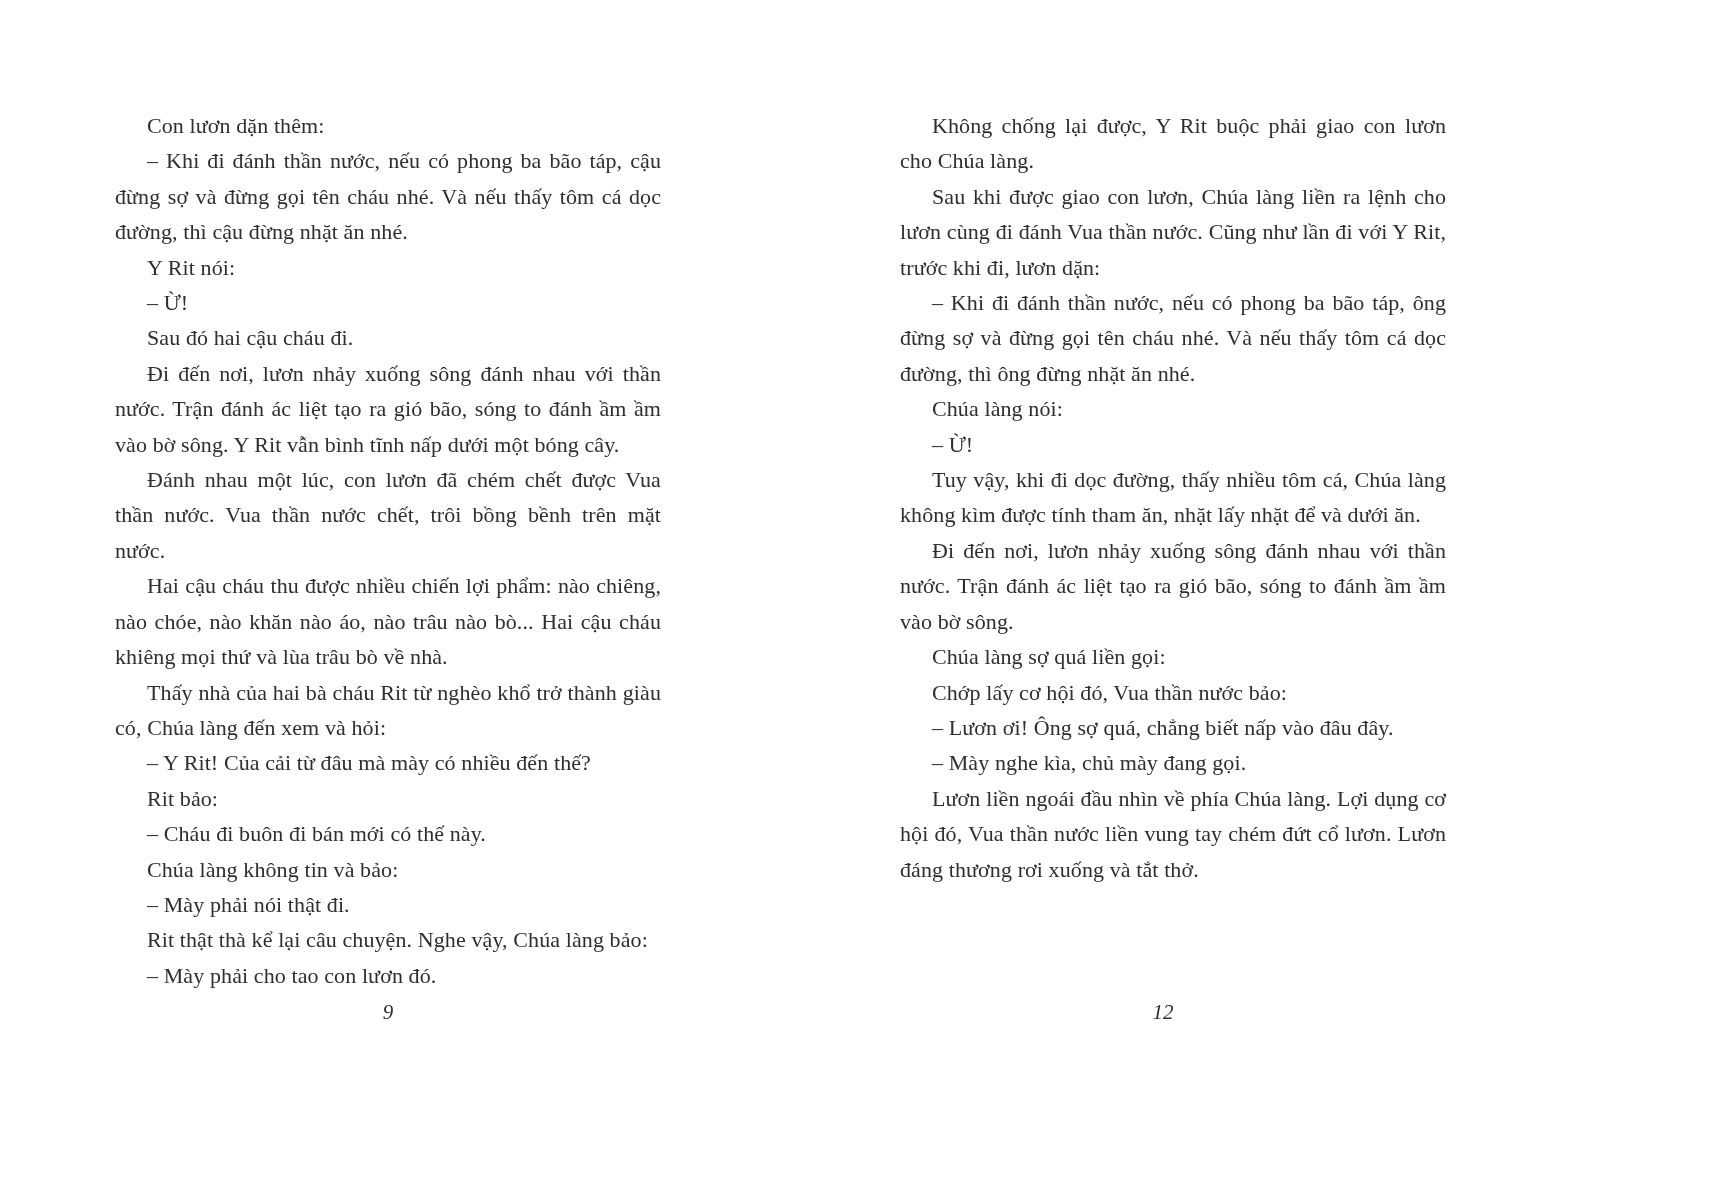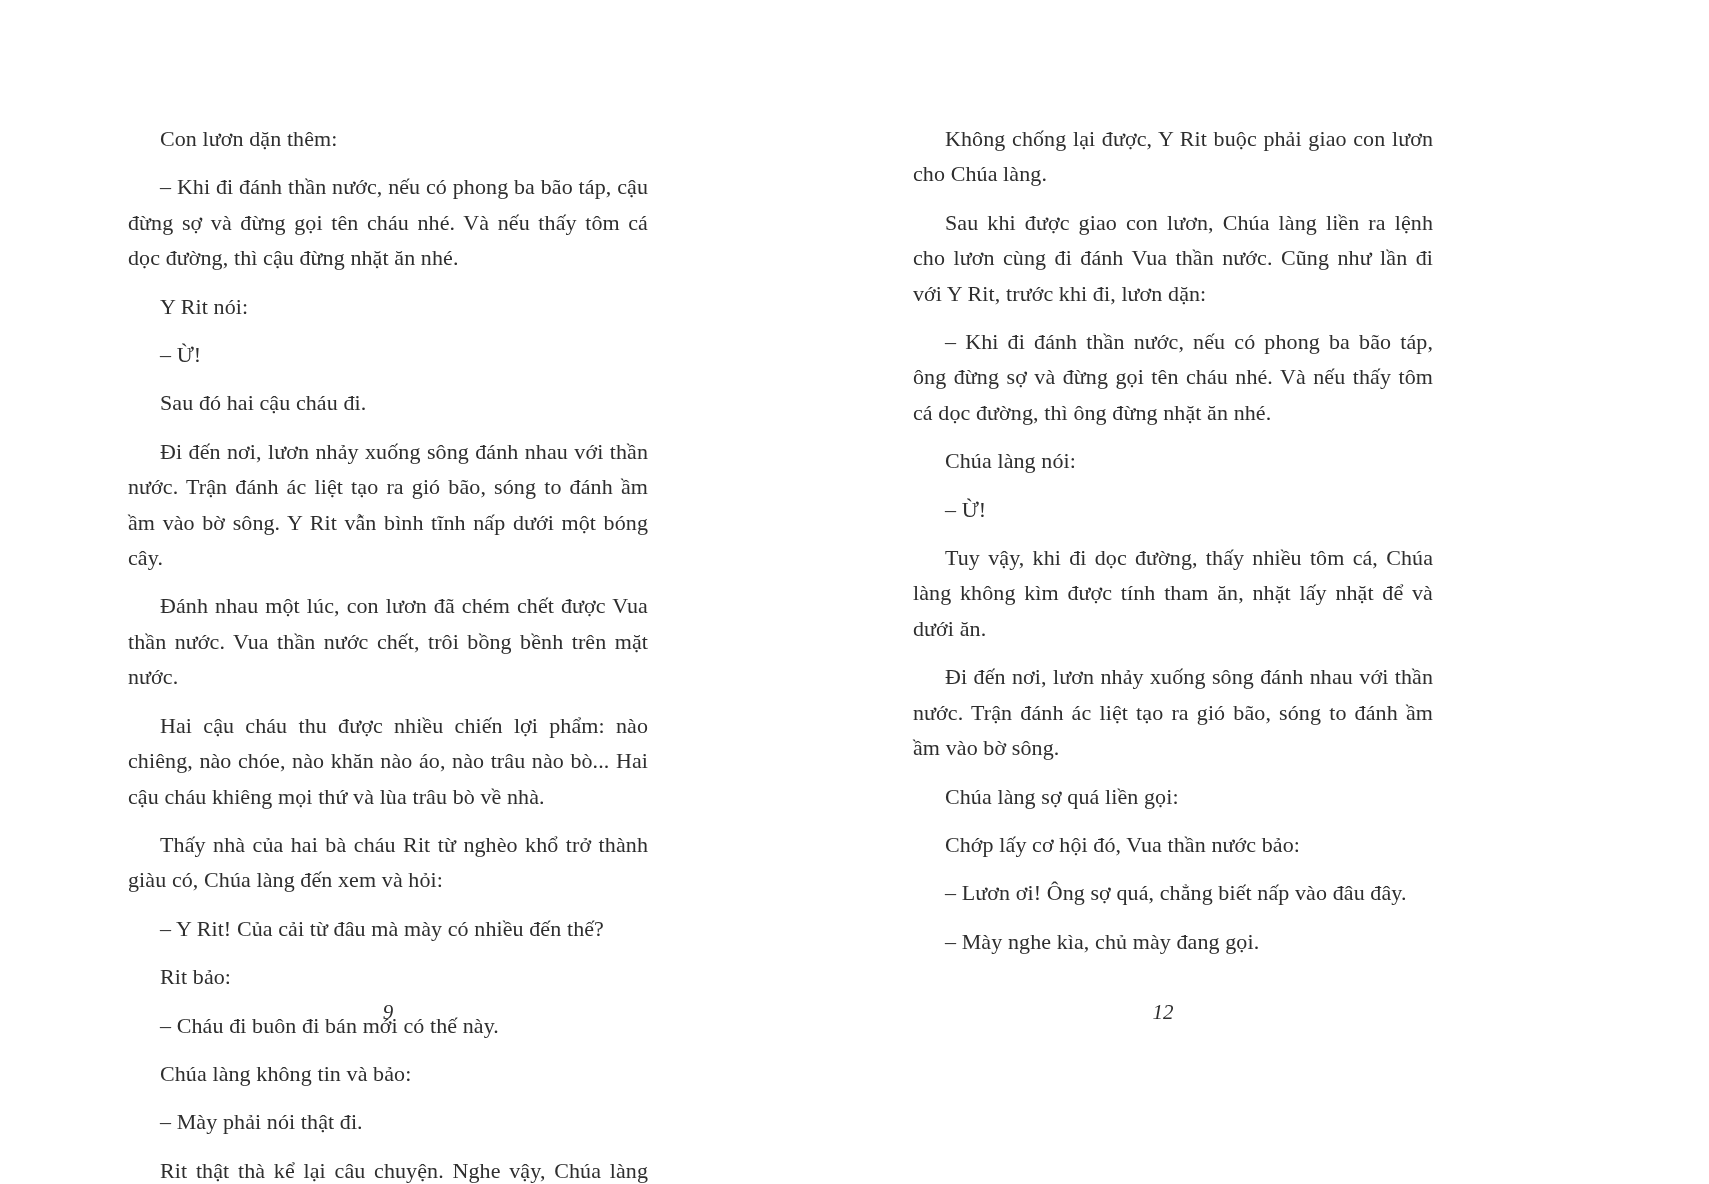--- a/index.html
+++ b/index.html
@@ -17,21 +17,21 @@
     overflow: hidden;
   }
   .page-column {
     position: absolute;
     top: 108px;
     width: 546px;
   }
   .page-column.left  { left: 115px; }
   .page-column.right { left: 900px; }
   .page-text p.para {
-    margin: 13px;
+    margin: 0;
     font-size: 22px;
     line-height: 35.4px;
     text-align: justify;
     text-indent: 32px;
     letter-spacing: 0.1px;
   }
   .page-number {
     position: absolute;
     top: 1000px;
     width: 546px;
@@ -77,18 +77,19 @@
         <p class="para">Sau khi được giao con lươn, Chúa làng liền ra lệnh cho lươn cùng đi đánh Vua thần nước. Cũng như lần đi với Y Rit, trước khi đi, lươn dặn:</p>
         <p class="para">– Khi đi đánh thần nước, nếu có phong ba bão táp, ông đừng sợ và đừng gọi tên cháu nhé. Và nếu thấy tôm cá dọc đường, thì ông đừng nhặt ăn nhé.</p>
         <p class="para">Chúa làng nói:</p>
         <p class="para">– Ừ!</p>
         <p class="para">Tuy vậy, khi đi dọc đường, thấy nhiều tôm cá, Chúa làng không kìm được tính tham ăn, nhặt lấy nhặt để và dưới ăn.</p>
         <p class="para">Đi đến nơi, lươn nhảy xuống sông đánh nhau với thần nước. Trận đánh ác liệt tạo ra gió bão, sóng to đánh ầm ầm vào bờ sông.</p>
         <p class="para">Chúa làng sợ quá liền gọi:</p>
         <p class="para">Chớp lấy cơ hội đó, Vua thần nước bảo:</p>
         <p class="para">– Lươn ơi! Ông sợ quá, chẳng biết nấp vào đâu đây.</p>
         <p class="para">– Mày nghe kìa, chủ mày đang gọi.</p>
+        <p class="para">Lươn liền ngoái đầu nhìn về phía Chúa làng. Lợi dụng cơ hội đó, Vua thần nước liền vung tay chém đứt cổ lươn. Lươn đáng thương rơi xuống và tắt thở.</p>
       </div>
   </div>
 
   <div class="page-number right">12</div>
 
 </div>
 
 </body></html>

